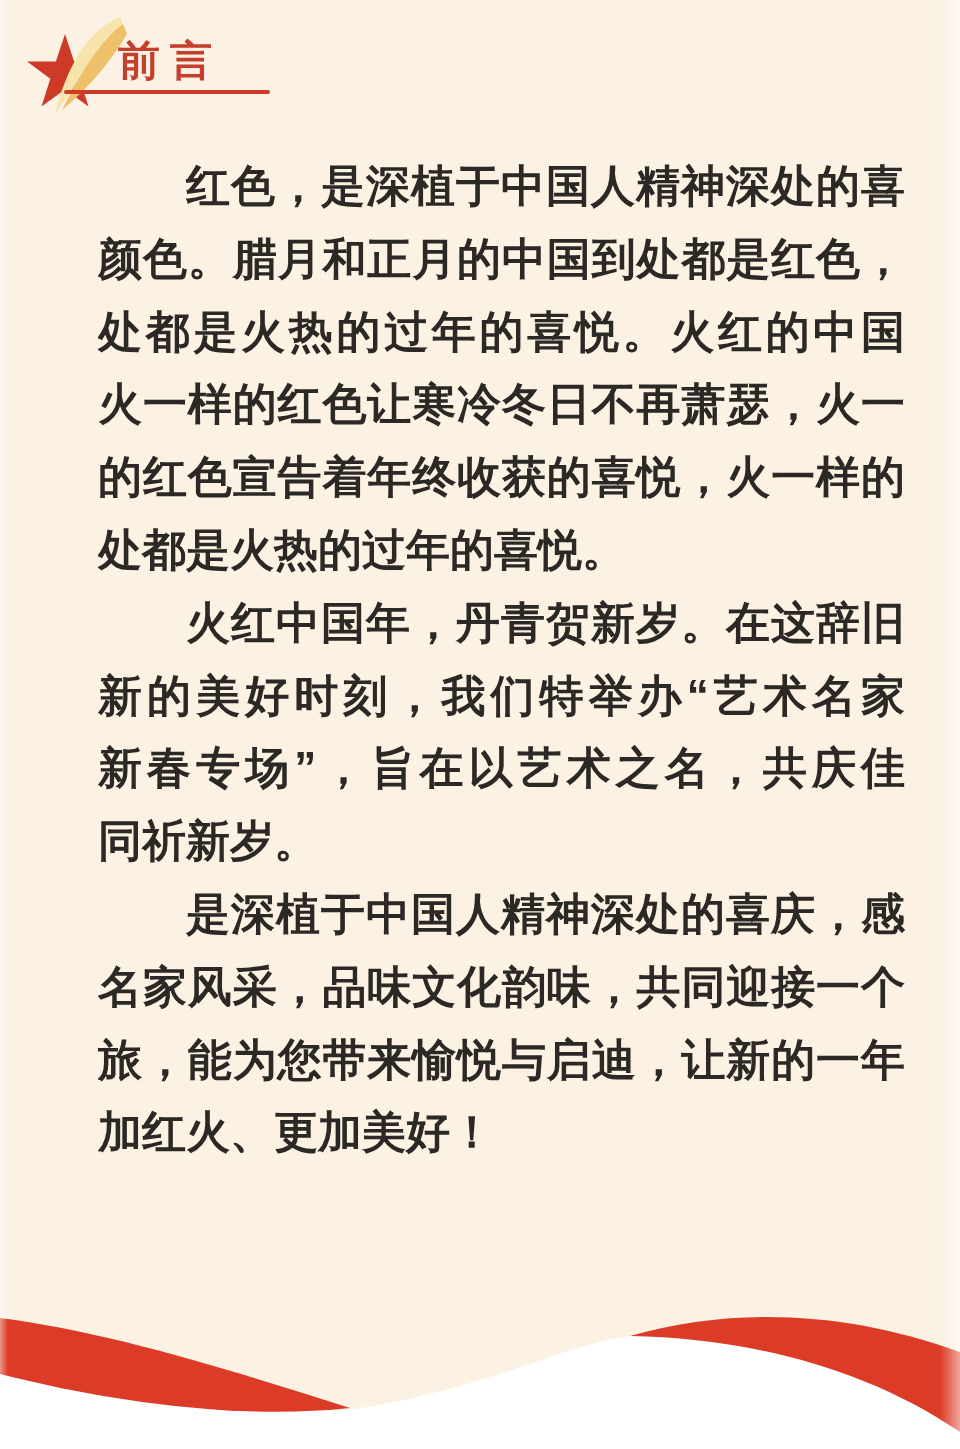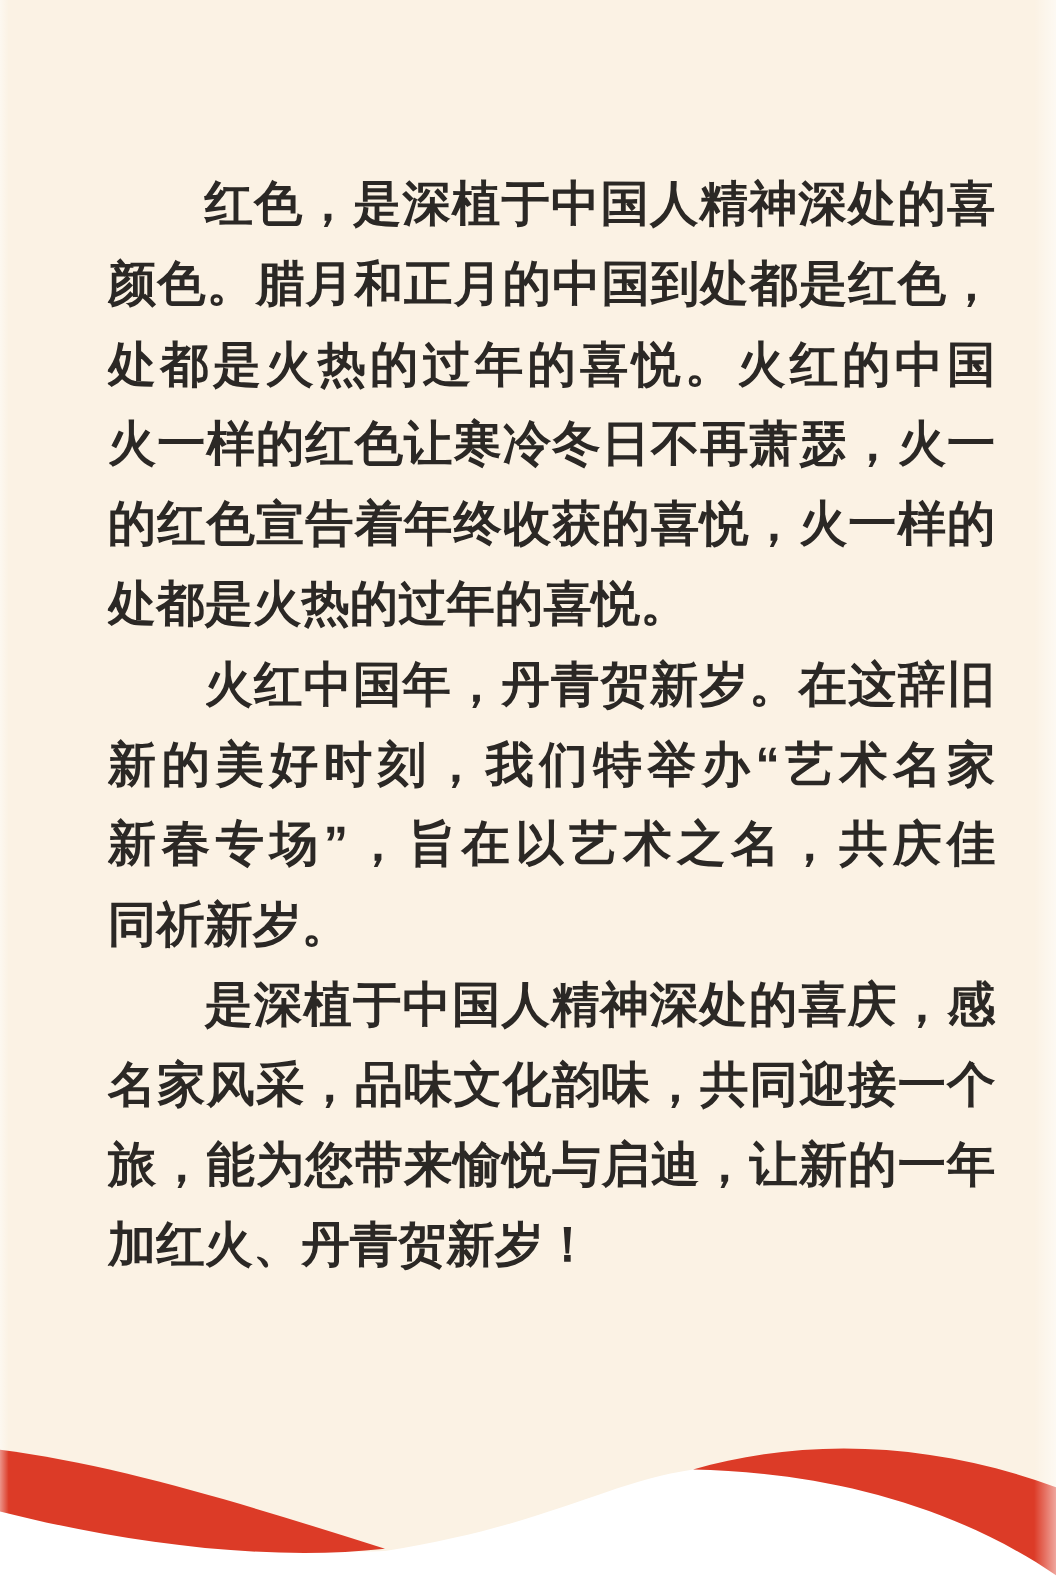--- a/index.html
+++ b/index.html
@@ -94,41 +94,50 @@
     width:8px; height:100%;
     background:linear-gradient(to left, rgba(255,255,255,0), rgba(255,255,255,0.45));
     pointer-events:none;
   }
 </style>
 </head>
 <body>
 
 <div class="page">
 
+  <div class="header">
+    <svg class="star-swoosh" viewBox="0 0 110 110" aria-hidden="true">
+      <polygon class="star" points="45,22 54.1,49.5 83,49.6 59.7,66.8 68.5,94.4 45,77.5 21.5,94.4 30.3,66.8 7,49.6 35.9,49.5"></polygon>
+      <path class="swoosh-light" d="M100,5 C68,18 47,54 35,102 C57,70 80,38 104,15 Z"></path>
+      <path class="swoosh-deep" d="M103,12 C79,30 60,62 42,98 C68,77 91,49 107,22 Z"></path>
+    </svg>
+    <div class="page-title">前言</div>
+    <div class="title-underline"></div>
+  </div>
 
   <div class="body-text">
     <div class="para">
       <div class="line ind">红色，是深植于中国人精神深处的喜庆</div>
       <div class="line">颜色。腊月和正月的中国到处都是红色，到</div>
       <div class="line">处都是火热的过年的喜悦。火红的中国年，</div>
       <div class="line">火一样的红色让寒冷冬日不再萧瑟，火一样</div>
       <div class="line">的红色宣告着年终收获的喜悦，火一样的红</div>
       <div class="line end">处都是火热的过年的喜悦。</div>
     </div>
     <div class="para">
       <div class="line ind">火红中国年，丹青贺新岁。在这辞旧迎</div>
       <div class="line">新的美好时刻，我们特举办“艺术名家2025</div>
       <div class="line">新春专场”，旨在以艺术之名，共庆佳节，</div>
       <div class="line end">同祈新岁。</div>
     </div>
     <div class="para">
       <div class="line ind">是深植于中国人精神深处的喜庆，感受</div>
       <div class="line">名家风采，品味文化韵味，共同迎接一个充</div>
       <div class="line">旅，能为您带来愉悦与启迪，让新的一年更</div>
-      <div class="line end">加红火、丹青贺新岁！</div>
+      <div class="line end">加红火、更加美好！</div>
     </div>
   </div>
 
   <svg class="bottom-wave" viewBox="0 0 960 175" preserveAspectRatio="none" aria-hidden="true">
     <path class="wave-white" d="M0,80 C130,120 260,140 350,136 C500,112 550,74 630,62 C730,48 850,62 960,115 L960,175 L0,175 Z"></path>
     <path class="crescent" d="M0,44 C110,58 230,96 350,134 C240,146 110,128 0,100 Z"></path>
     <path class="crescent" d="M630,62 C730,33 845,36 960,78 L960,158 C860,90 740,64 630,62 Z"></path>
   </svg>
 
   <div class="edge-right"></div>

